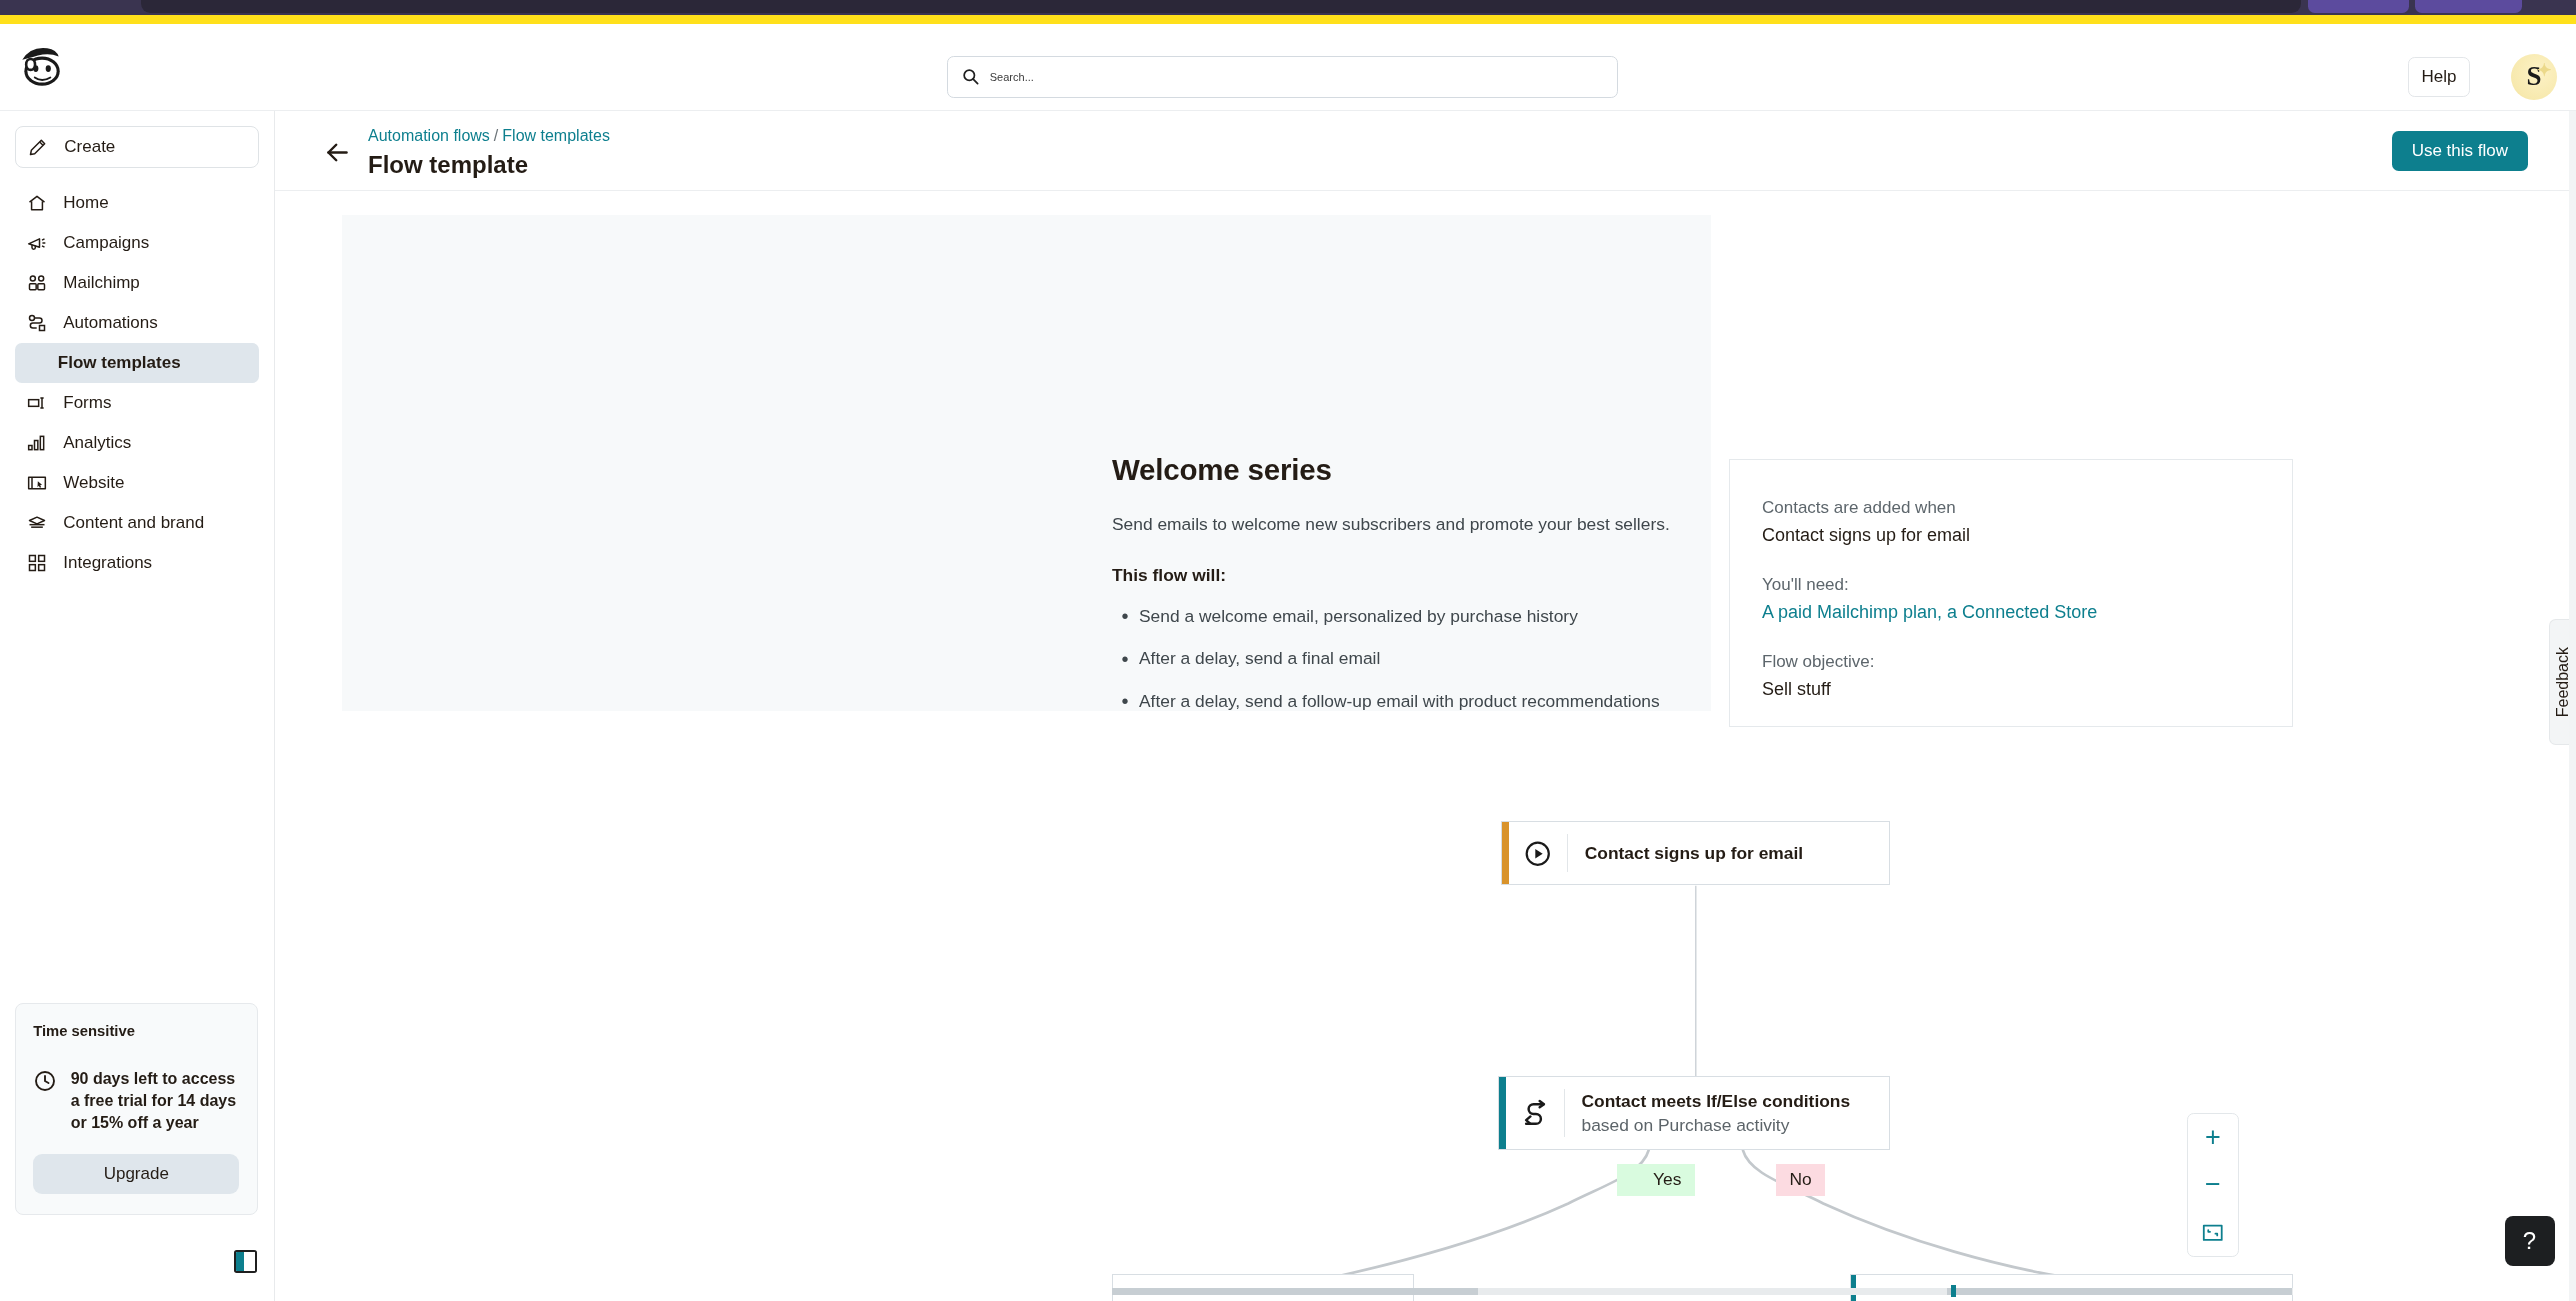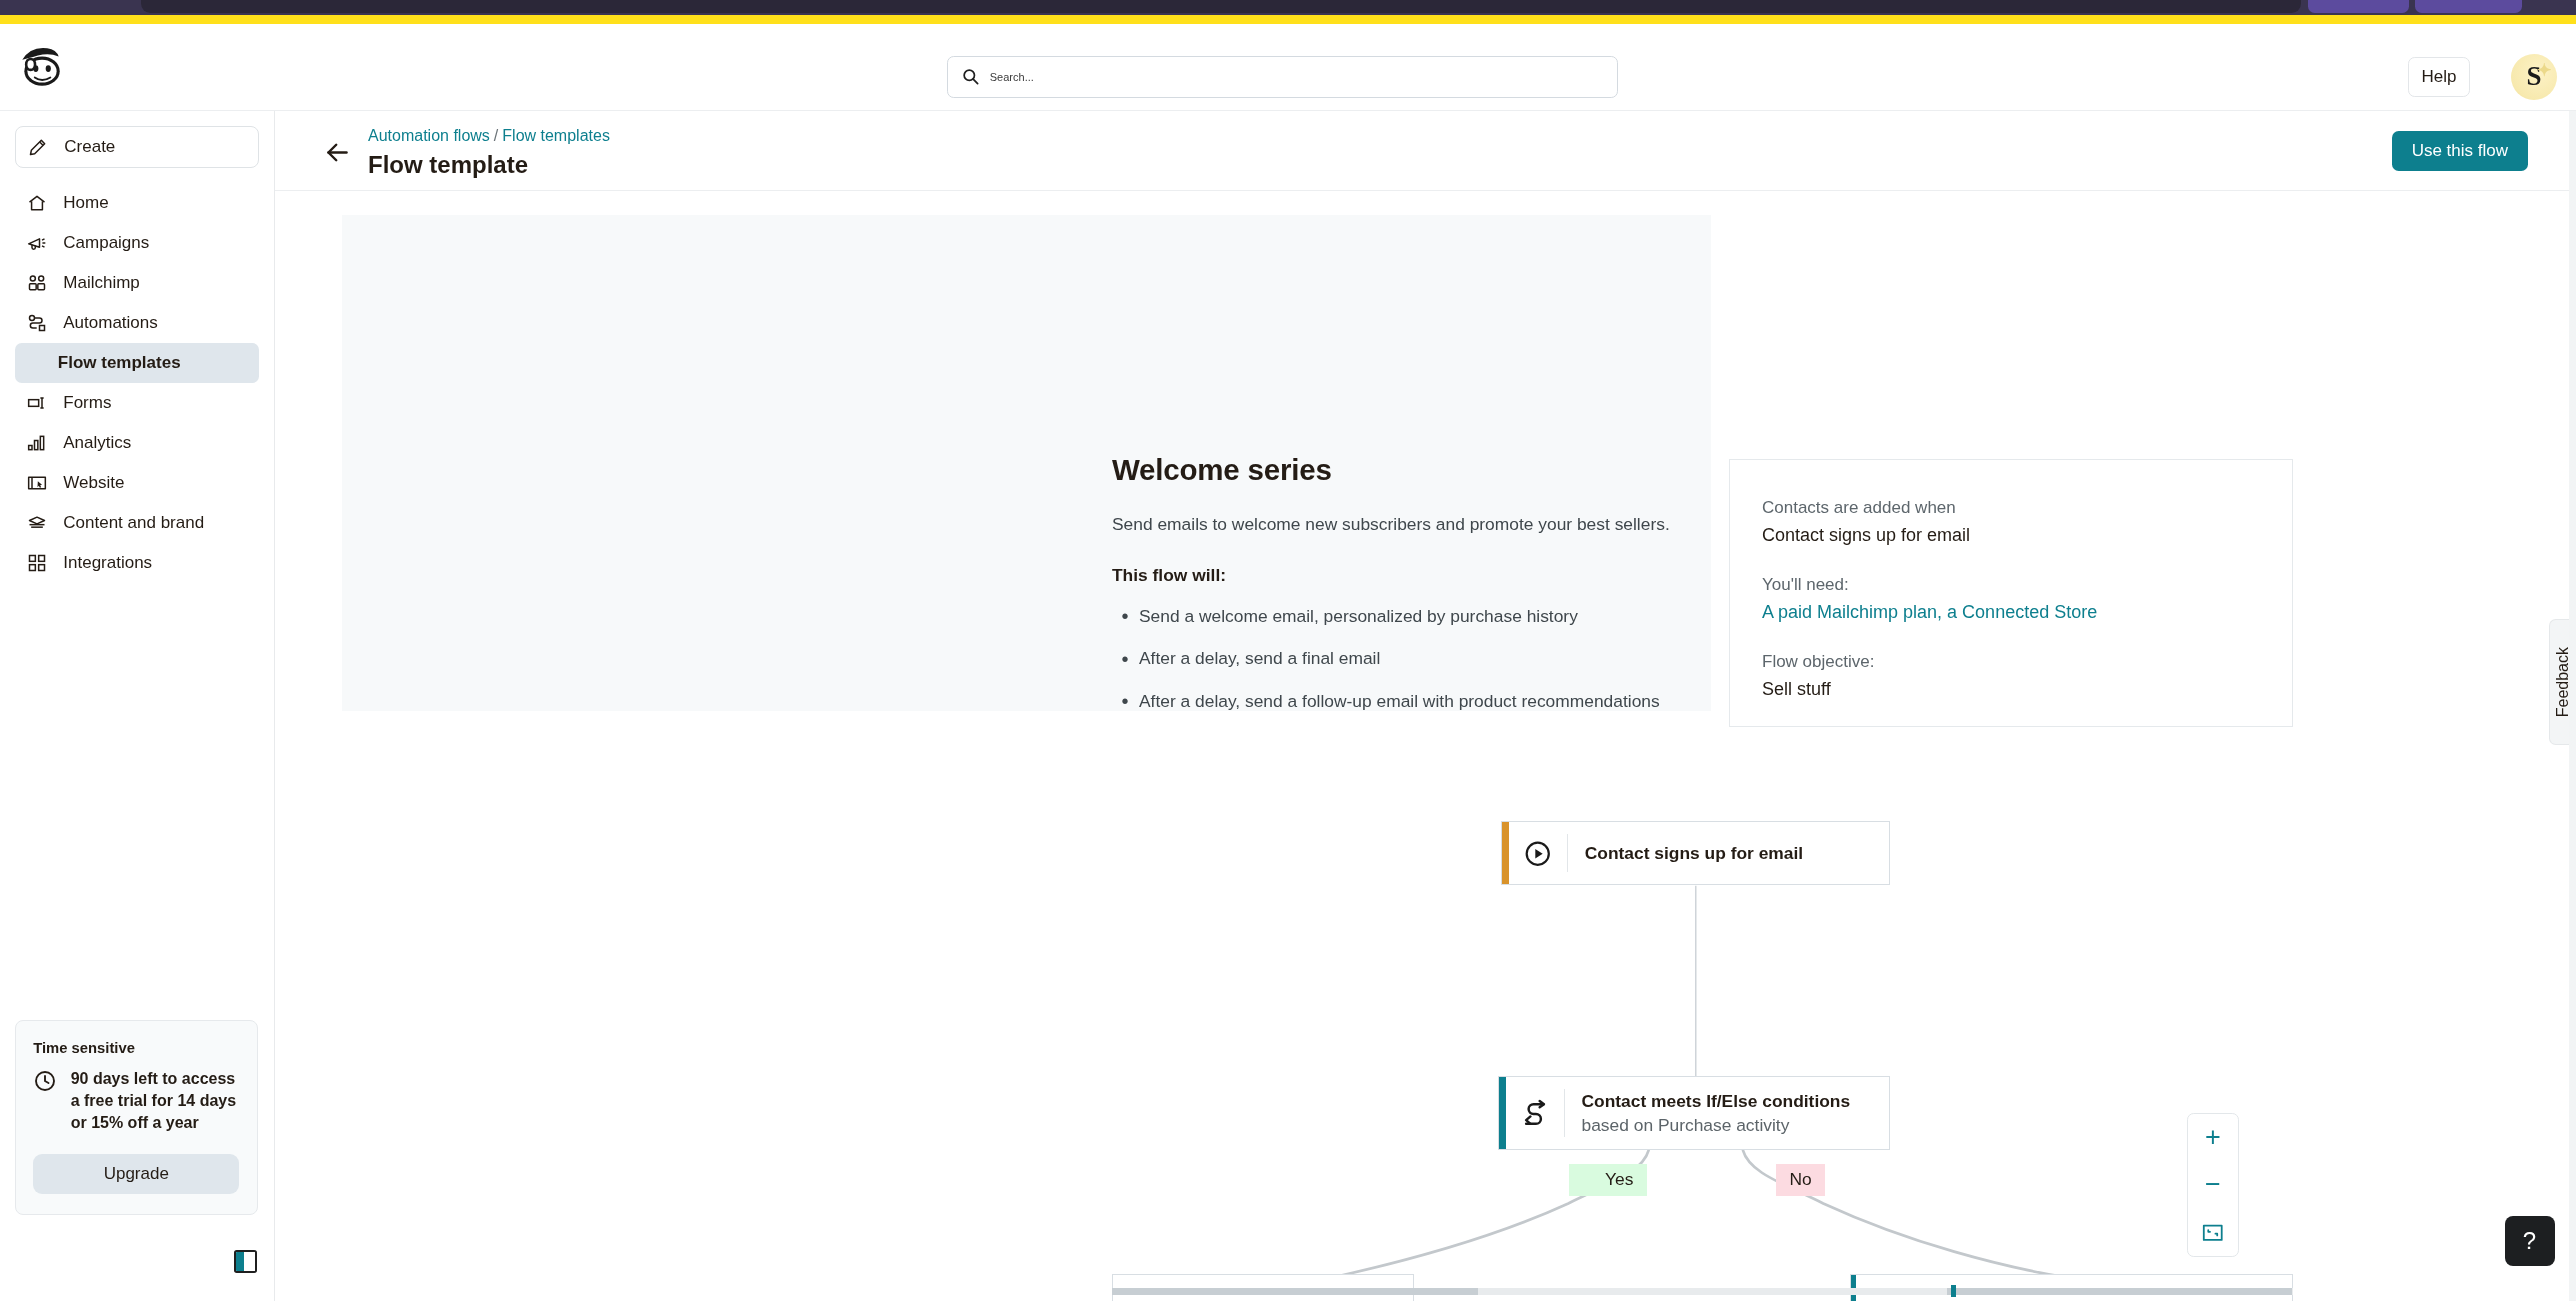--- a/index.html
+++ b/index.html
@@ -66,21 +66,21 @@
   .nav-item.sub { padding-left: 43px; font-weight: 700; }
   .nav-item.active { background: #dfe6ec; }
   .nav-ico { width: 23px; height: 23px; flex: 0 0 23px; display: flex; align-items: center; justify-content: center; }
   .nav-ico svg { width: 20px; height: 20px; }
 
   
   #promo-card {
     position: absolute; left: 14.8px; bottom: 86px; width: 243px;
     border: 0.7px solid #e6e9ec; border-radius: 8px; background: #f8fafb; padding: 19px 17.4px 20px 17.4px;
   }
-  #promo-title { font-size: 14.8px; font-weight: 700; color: #241c15; margin-bottom: 12px; }
+  #promo-title { font-size: 14.8px; font-weight: 700; color: #241c15; margin-bottom: 29px; }
   #promo-body-row { display: flex; gap: 12px; align-items: flex-start; }
   #promo-text { font-size: 16px; font-weight: 700; line-height: 1.38; color: #241c15; }
   #upgrade-button {
     margin-top: 20px; width: 100%; height: 40px; border: 0; border-radius: 9px;
     background: #dfe6ec; color: #241c15; font-size: 17px; cursor: pointer;
     font-family: "Liberation Sans", sans-serif;
   }
   #sidebar-toggle {
     position: absolute; right: 17.4px; bottom: 28px; width: 23px; height: 23px;
     border: 2px solid #1f1f1f; border-radius: 2.7px; overflow: hidden; display: flex; cursor: pointer;
@@ -147,21 +147,21 @@
 
   #node-trigger { left: 389px; top: 13.4px; width: 389px; height: 64px; }
   #node-trigger .stripe { background: #d9932b; }
   #node-condition { left: 386px; top: 268px; width: 392px; height: 74px; }
   #node-condition .stripe { background: #0d7f8e; }
 
   .branch-chip {
     position: absolute; font-size: 17.4px; color: #241c15;
     padding: 5.4px 13.4px; line-height: 1.2;
   }
-  #chip-yes { left: 457px; top: 356px; background: #d9fbdf; padding-left: 36px; }
+  #chip-yes { left: 505px; top: 356px; background: #d9fbdf; padding-left: 36px; }
   #chip-no { left: 664px; top: 356px; background: #fcdbe1; }
 
   #node-stub-left { position: absolute; left: 0; top: 466px; width: 302px; height: 40px; background: #fff; border: 0.7px solid #d8dee3; }
   #node-stub-right { position: absolute; left: 738px; top: 466px; width: 443px; height: 40px; background: #fff; border: 0.7px solid #d8dee3; }
   #node-stub-right .stub-stripe { position: absolute; left: 0; top: 0; width: 5.4px; height: 40px; background: #0d7f8e; }
 
   #zoom-controls {
     position: absolute; left: 1075px; top: 305px; width: 52px; height: 144px;
     background: #ffffff; border: 0.7px solid #e3e7ea; border-radius: 6.7px;
     display: flex; flex-direction: column; align-items: center; justify-content: space-around;

